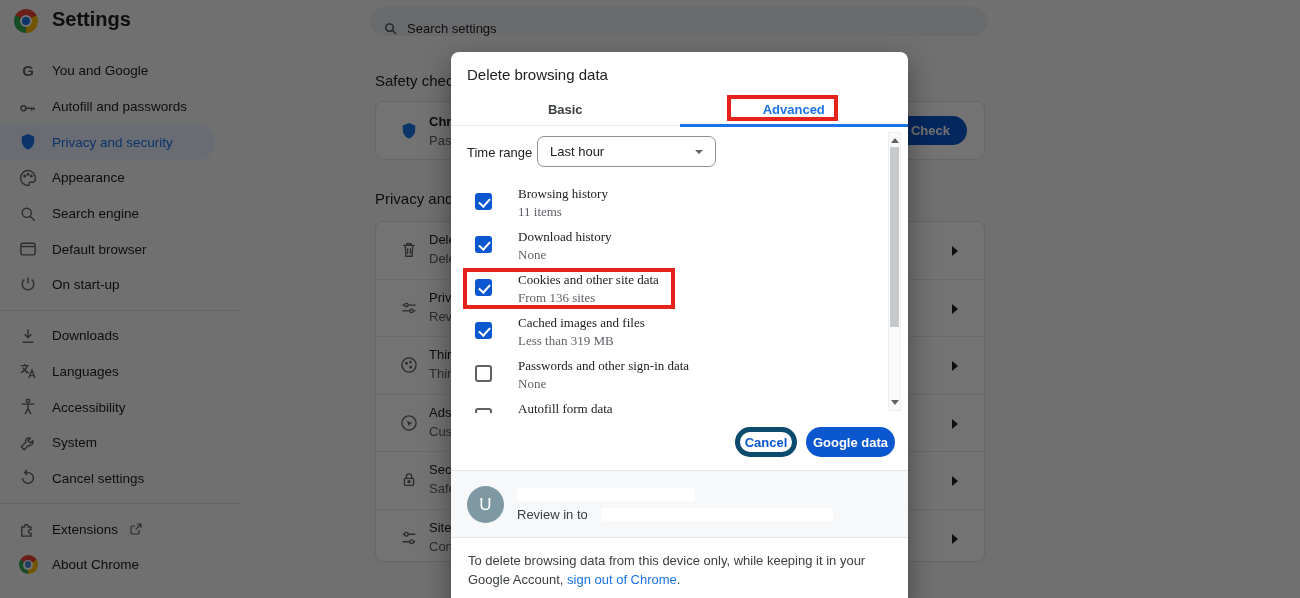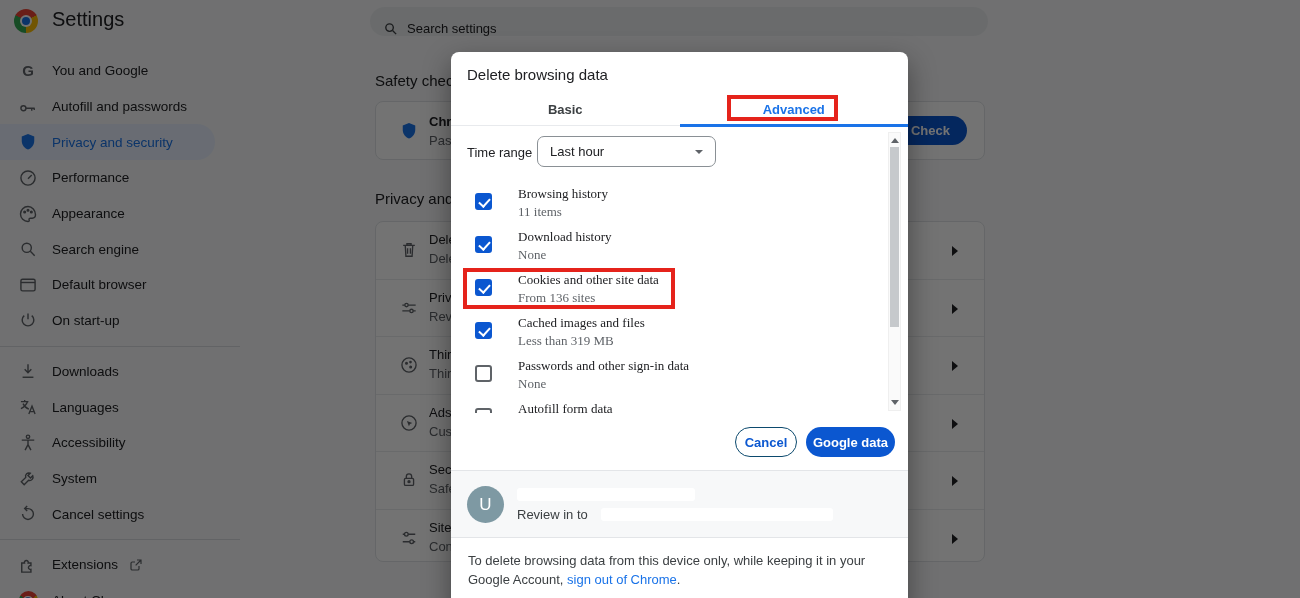--- a/index.html
+++ b/index.html
@@ -8,21 +8,21 @@
 
   
   .chrome-logo{position:absolute;left:14px;top:9px;width:24px;height:24px;border-radius:50%;
     background:conic-gradient(from 60deg,#fbbc05 0 120deg,#34a853 0 240deg,#ea4335 0);}
   .chrome-logo::before{content:"";position:absolute;inset:24%;background:#fff;border-radius:50%;}
   .chrome-logo::after{content:"";position:absolute;inset:32%;background:#1a73e8;border-radius:50%;}
   .chrome-mini{position:relative;width:19px;height:19px;border-radius:50%;flex:none;
     background:conic-gradient(from 60deg,#fbbc05 0 120deg,#34a853 0 240deg,#ea4335 0);}
   .chrome-mini::before{content:"";position:absolute;inset:24%;background:#fff;border-radius:50%;}
   .chrome-mini::after{content:"";position:absolute;inset:32%;background:#4b88d8;border-radius:50%;}
-  .side-title{position:absolute;left:52px;top:8px;font-size:20px;font-weight:400;color:#202124;}
+  .side-title{position:absolute;left:52px;top:8px;font-size:20px;font-weight:700;color:#202124;}
   .nav{position:absolute;left:0;top:53px;width:240px;}
   .nav-item{position:relative;height:35.7px;display:flex;align-items:center;color:#202124;
     font-size:13.5px;font-weight:500;cursor:pointer;}
   .nav-item .nic{width:20px;height:20px;margin:0 14px 0 18px;color:#5f6368;flex:none;display:flex;align-items:center;justify-content:center;}
   .nav-item.selected{background:#e8f0fe;border-radius:0 18px 18px 0;width:215px;color:#1a73e8;}
   .nav-item.selected .nic{color:#1a73e8;}
   .nav-div{height:1px;background:#dadce0;margin:7px 0;}
   .gicon{font-weight:700;font-size:15px;color:#5f6368;line-height:1;}
   .ext-ic{margin-left:10px;color:#5f6368;display:flex;}
 
@@ -81,21 +81,21 @@
   .di-sub{position:absolute;left:59px;top:24px;font-size:13px;color:#5f6368;white-space:nowrap;}
   .dlg-sb{position:absolute;right:7px;top:2px;width:13px;height:279px;background:#fafafa;
     border:1px solid #efefef;box-sizing:border-box;}
   .sb-up,.sb-down{position:absolute;left:2px;width:0;height:0;cursor:pointer;}
   .sb-up{top:5px;border-bottom:5px solid #5f6368;border-left:4px solid transparent;border-right:4px solid transparent;}
   .sb-down{bottom:5px;border-top:5px solid #5f6368;border-left:4px solid transparent;border-right:4px solid transparent;}
   .sb-thumb{position:absolute;left:1px;top:14px;width:9px;height:180px;background:#c6c9cc;cursor:grab;}
   .dlg-actions{position:absolute;left:0;top:361px;width:100%;height:57px;background:#fff;}
   .btn{border-radius:15px;font-size:13px;font-weight:600;display:flex;align-items:center;
     justify-content:center;cursor:pointer;font-family:inherit;}
-  .btn-cancel{position:absolute;left:284px;top:14px;width:62px;height:30px;border:1px solid #0c4a6e;
+  .btn-cancel{position:absolute;left:284px;top:14px;width:62px;height:30px;border:5px solid #0c4a6e;
     background:#fff;color:var(--button-blue);}
   .btn-delete{position:absolute;left:355px;top:14px;width:89px;height:30px;border:none;
     background:var(--button-blue);color:#fff;}
   .dlg-account{position:absolute;left:0;top:418px;width:100%;height:67px;background:#f7f8f9;
     border-top:1px solid #e3e5e8;box-sizing:border-box;}
   .avatar{position:absolute;left:16px;top:15px;width:37px;height:37px;border-radius:50%;
     background:var(--avatar-bg);color:#fff;font-size:17px;display:flex;align-items:center;justify-content:center;}
   .redact{position:absolute;background:#fff;border-radius:3px;height:13px;}
   .red1{left:66px;top:17px;width:178px;}
   .red2{left:150px;top:37px;width:232px;}
@@ -137,29 +137,20 @@
       <span class="nic">
         <svg width="20" height="20" viewBox="0 0 24 24">
             <path d="M12 2.5l7.5 2.8v5.2c0 4.8-3.2 9-7.5 10.5C7.7 19.5 4.5 15.3 4.5 10.5V5.3z" fill="currentColor"></path>
           </svg>
         </span>
       <span>Privacy and security</span>
     </div>
     <div class="nav-item">
       <span class="nic">
         <svg width="20" height="20" viewBox="0 0 24 24" fill="none" stroke="currentColor" stroke-width="1.7">
-            <circle cx="12" cy="12" r="8.5"></circle>
-            <path d="M12 13l4.5-4.5"></path>
-          </svg>
-        </span>
-      <span>Performance</span>
-    </div>
-    <div class="nav-item">
-      <span class="nic">
-        <svg width="20" height="20" viewBox="0 0 24 24" fill="none" stroke="currentColor" stroke-width="1.7">
             <path d="M12 3a9 9 0 000 18c1.2 0 1.8-.8 1.4-1.8-.5-1.2.2-2.2 1.5-2.2H17a4 4 0 004-4c0-5.5-4-10-9-10z"></path>
             <circle cx="8" cy="9.5" r="1" fill="currentColor"></circle>
             <circle cx="12" cy="7.5" r="1" fill="currentColor"></circle>
             <circle cx="16" cy="9.5" r="1" fill="currentColor"></circle>
           </svg>
         </span>
       <span>Appearance</span>
     </div>
     <div class="nav-item">
       <span class="nic">

